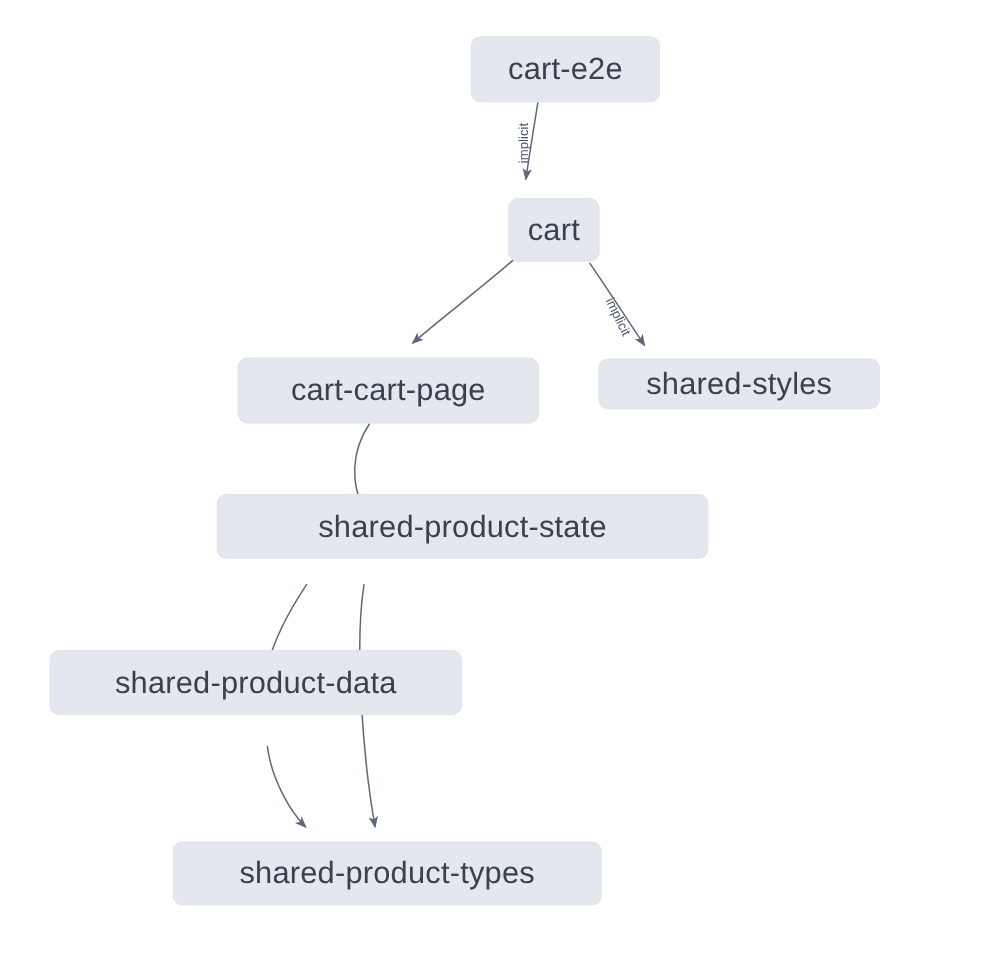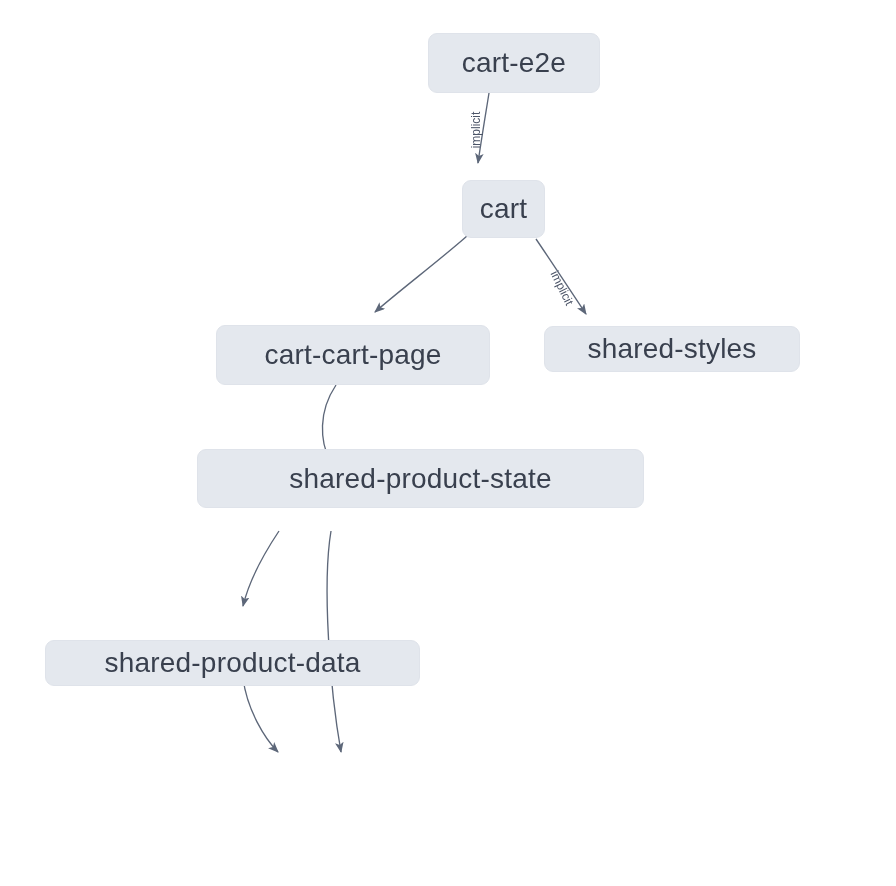--- a/index.html
+++ b/index.html
@@ -99,23 +99,26 @@
     </div>
 
     <div class="graph-node" style="left:544px; top:326px; width:256px; height:46px;">
       <span>shared-styles</span>
     </div>
 
     <div class="graph-node" style="left:160px; top:449px; width:447px; height:59px;margin-left:37px;">
       <span>shared-product-state</span>
     </div>
 
-    <div class="graph-node" style="left:45px; top:640px; width:375px; height:46px;text-align:center;">
+    <div class="graph-node" style="left:45px; top:591px; width:375px; height:59px;text-align:center;">
       <span>shared-product-data</span>
     </div>
 
+    <div class="graph-node" style="left:157px; top:765px; width:390px; height:58px;">
+      <span>shared-product-types</span>
+    </div>
 
     <div class="edge-label" style="left:476px; top:130px; transform: translate(-50%,-50%) rotate(-90deg);">implicit</div>
 
     <div class="edge-label" style="left:562px; top:288px; transform: translate(-50%,-50%) rotate(64deg);">implicit</div>
 
   </div>
 </div>
 
 </body></html>

